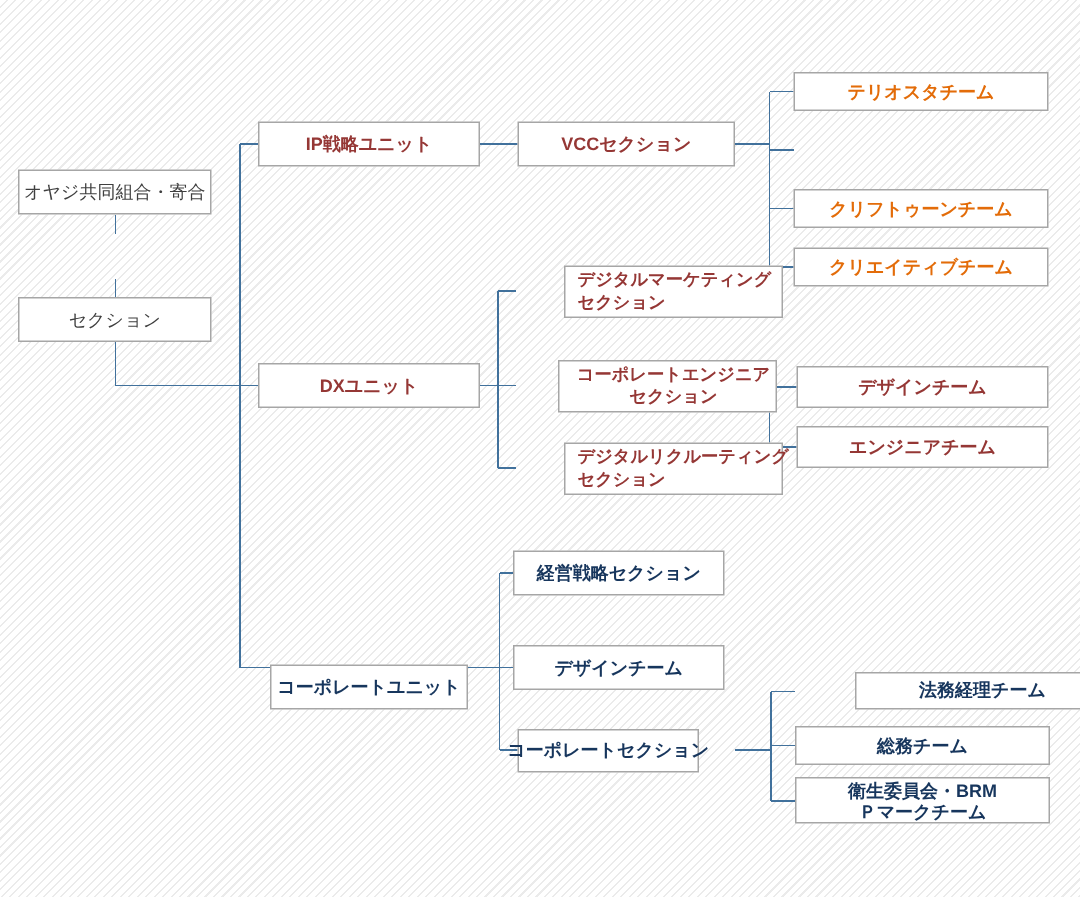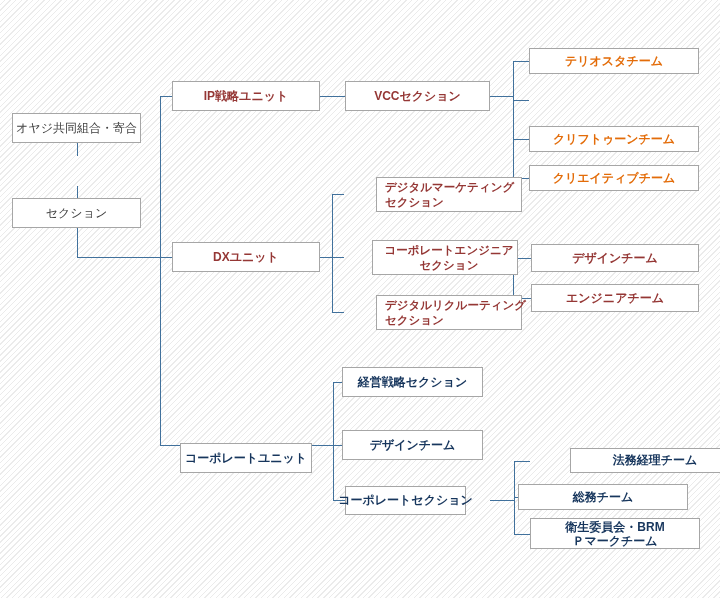--- a/index.html
+++ b/index.html
@@ -147,21 +147,21 @@
       </div>
       <div class="box orange" style="left: 529px; top: 165px; width: 170px; height: 26px;">
         <div class="lbl">クリエイティブチーム</div>
       </div>
       <div class="box maroon" style="left: 531px; top: 284px; width: 168px; height: 28px;">
         <div class="lbl">エンジニアチーム</div>
       </div>
       <div class="box navy" style="left: 530px; top: 448px; width: 170px; height: 25px; margin-left: 40px;">
         <div class="lbl">法務経理チーム</div>
       </div>
-      <div class="box navy" style="left: 518px; top: 484px; width: 170px; height: 26px;">
+      <div class="box navy" style="left: 530px; top: 484px; width: 170px; height: 26px;">
         <div class="lbl">総務チーム</div>
       </div>
       <div class="box navy tight" style="left: 530px; top: 518px; width: 170px; height: 31px;">
         <div class="lbl">衛生委員会・BRM</div>
         <div class="lbl">Ｐマークチーム</div>
       </div>
     </div>
 </div>
 
 </body></html>

